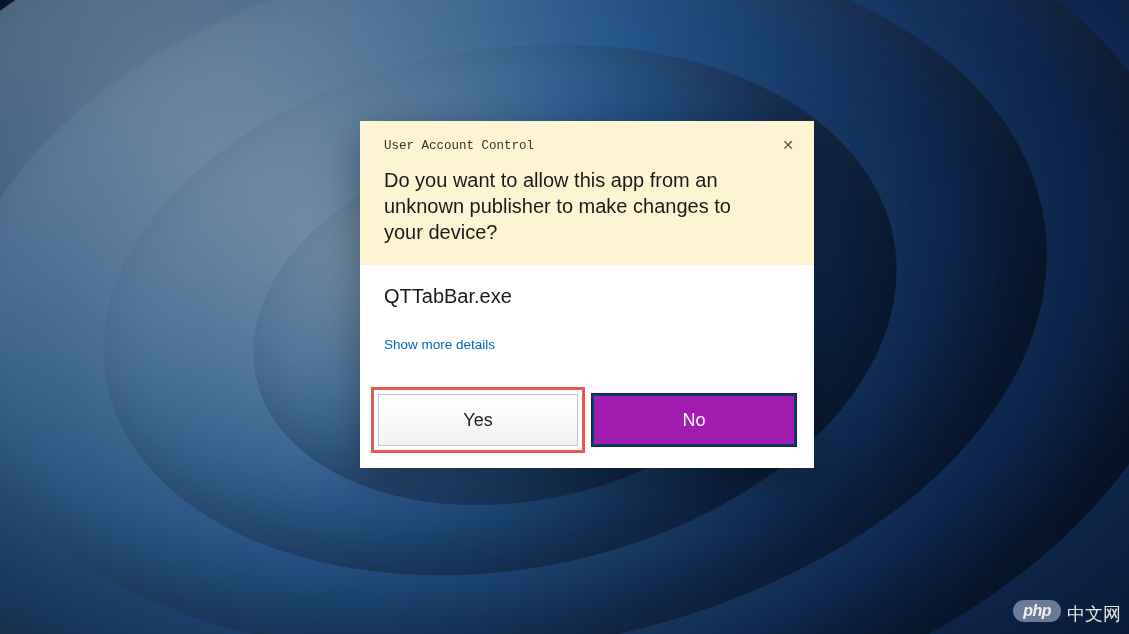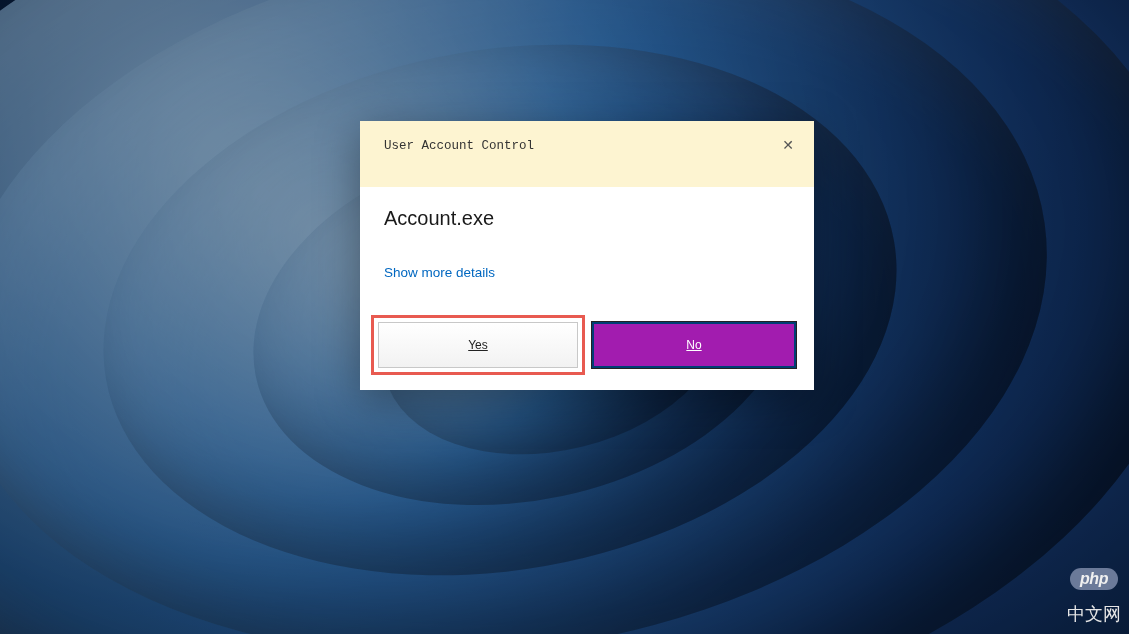--- a/index.html
+++ b/index.html
@@ -75,39 +75,38 @@
       color: #1a1a1a;
       margin-bottom: 22px;
     }
     .meta-line {
       font-size: 13.5px;
       color: #2a2a2a;
       line-height: 1.45;
     }
     .details-link {
       display: inline-block;
-      margin-top: 13px;
+      margin-top: 7px;
       margin-bottom: 18px;
       color: #0067c0;
       font-size: 13.5px;
       cursor: pointer;
     }
     
     .dialog-footer {
       padding: 14px 18px 22px 18px;
       display: flex;
       gap: 10px;
     }
     .btn {
       flex: 1;
-      height: 46px;
-      font-size: 12px;
+      height: 52px;
+      font-size: 18px;
       cursor: pointer;
       font-family: inherit;
-      text-decoration: underline;
     }
     .yes-wrap {
       flex: 1;
       border: 3px solid #e85a50;
       padding: 4px;
       margin: -7px -3px -7px -7px;
     }
     .btn-yes {
       width: 100%;
       height: 100%;
@@ -120,21 +119,20 @@
       border: 2px solid #003e75;
       outline: 1px solid #222;
       color: #ffffff;
     }
     
     .watermark {
       position: absolute;
       right: 8px; bottom: 8px;
       display: flex; align-items: center; gap: 6px;
       color: #e6e6e6;
-      flex-direction: column;
     }
     .php-pill {
       background: #6b7a99;
       border-radius: 12px;
       padding: 2px 10px;
       font-weight: 700;
       font-style: italic;
       font-size: 16px;
       color: #f0f0f0;
       letter-spacing: -0.5px;
@@ -153,24 +151,25 @@
 </div>
 
 <div class="dim"></div>
 
 <div class="dialog">
   <div class="dialog-header">
     <button class="close-btn">
       <span>✕</span>
     </button>
     <div class="header-title">User Account Control</div>
+    <div class="header-question">Do you want to allow this app from an unknown publisher to make changes to your device?</div>
   </div>
 
   <div class="dialog-body">
-    <div class="app-name">Account.exe</div>
+    <div class="app-name">QTTabBar.exe</div>
     <a class="details-link">Show more details</a>
   </div>
 
   <div class="dialog-footer">
     <div class="yes-wrap">
       <button class="btn btn-yes">Yes</button>
     </div>
     <button class="btn btn-no">No</button>
   </div>
 </div>

